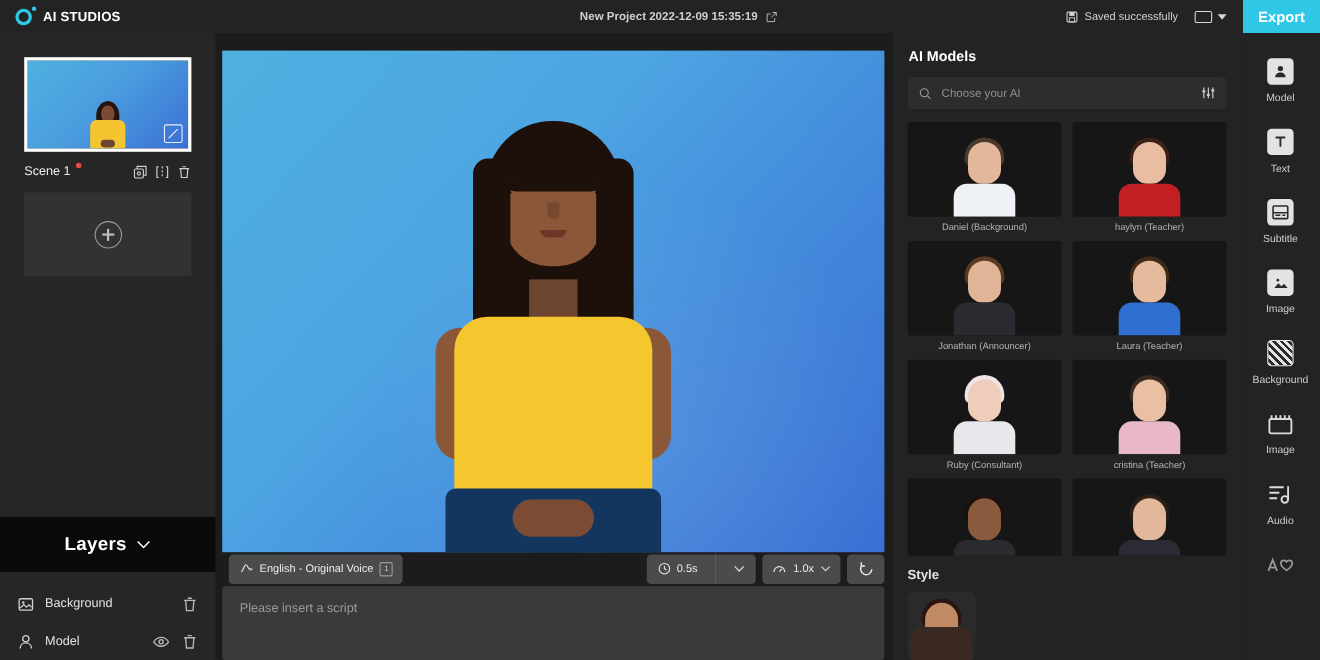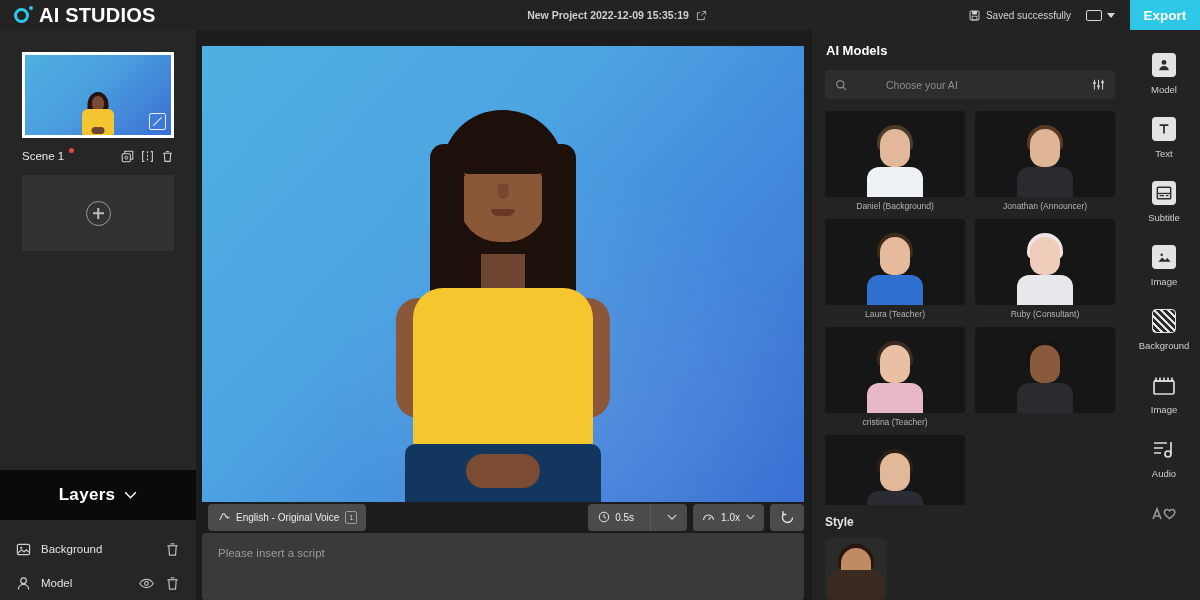--- a/index.html
+++ b/index.html
@@ -20,21 +20,21 @@
   .logo-wrap { display: flex; align-items: center; gap: 6px; padding-left: 14px; }
   .logo-mark { width: 19px; height: 19px; position: relative; }
   .logo-mark .ring {
     position: absolute; left: 0; top: 2px; width: 15px; height: 15px;
     border: 3.4px solid #2ec8e6; border-radius: 50%;
   }
   .logo-mark .dot {
     position: absolute; right: 0px; top: 0px; width: 4.5px; height: 4.5px;
     border-radius: 50%; background: #2ec8e6;
   }
-  .logo-text { font-size: 20px; font-weight: 700; letter-spacing: .2px; color: #fff; }
+  .logo-text { font-size: 12px; font-weight: 700; letter-spacing: .2px; color: #fff; }
 
   .proj-title {
     position: absolute; left: 0; right: 0; top: 0; height: 30px;
     display: flex; align-items: center; justify-content: center; gap: 7px;
     pointer-events: none;
     padding-left: 34px;
   }
   .proj-title .t { font-size: 10.5px; color: #cfcfcf; font-weight: 600; pointer-events: auto; }
   .edit-ic { width: 11px; height: 11px; pointer-events: auto; }
 
@@ -149,21 +149,21 @@
   
   .right { width: 316px; flex: 0 0 316px; background: #232323; display: flex; flex-direction: column; padding: 0; }
   .rp-title { font-size: 13px; font-weight: 600; color: #fff; padding: 13px 0 0 14px; }
   .search-wrap { padding: 12px 13px 0 13px; }
   .search {
     height: 29px; background: #2d2d2d; border-radius: 4px; display: flex; align-items: center;
     padding: 0 10px; gap: 9px;
   }
   .search input {
     flex: 1; background: transparent; border: none; outline: none; color: #cfcfcf;
-    font-size: 10.5px; font-family: inherit; margin-left: 30px;
+    font-size: 10.5px; font-family: inherit;
   }
   .search input::placeholder { color: #8e8e8e; }
   .models-grid { padding: 12px 13px 0 13px; display: grid; grid-template-columns: 1fr 1fr; gap: 8px 10px; overflow: hidden; }
   .mcard { background: #161616; border-radius: 3px; height: 86px; position: relative; overflow: hidden; cursor: pointer; }
   .mcard .av { position: absolute; left: 50%; transform: translateX(-50%); bottom: 0; width: 58px; height: 74px; }
   .av .h { position: absolute; left: 50%; transform: translateX(-50%); top: 6px; width: 30px; height: 38px; border-radius: 15px 15px 13px 13px; }
   .av .hr { position: absolute; left: 50%; transform: translateX(-50%); top: 2px; width: 36px; height: 26px; border-radius: 18px 18px 6px 6px; }
   .av .bd { position: absolute; left: 50%; transform: translateX(-50%); bottom: 0; width: 56px; height: 30px; border-radius: 12px 12px 0 0; }
   .mlabel { font-size: 8.5px; color: #b4b4b4; text-align: center; margin-top: 4px; }
   .mcell { }
@@ -420,20 +420,30 @@
                 <div class="hr" style="background:#4a3a2c"></div>
                 <div class="h" style="background:#e3b89a"></div>
                 <div class="bd" style="background:#eef2f6"></div>
               </div>
             </div>
             <div class="mlabel">Daniel (Background)</div>
           </div>
           <div class="mcell">
             <div class="mcard">
               <div class="av">
+                <div class="hr" style="background:#3a2018"></div>
+                <div class="h" style="background:#e8bda2"></div>
+                <div class="bd" style="background:#c21f24"></div>
+              </div>
+            </div>
+            <div class="mlabel">haylyn (Teacher)</div>
+          </div>
+          <div class="mcell">
+            <div class="mcard">
+              <div class="av">
                 <div class="hr" style="background:#5a3a22"></div>
                 <div class="h" style="background:#e0b496"></div>
                 <div class="bd" style="background:#2a2a30"></div>
               </div>
             </div>
             <div class="mlabel">Jonathan (Announcer)</div>
           </div>
           <div class="mcell">
             <div class="mcard">
               <div class="av">

